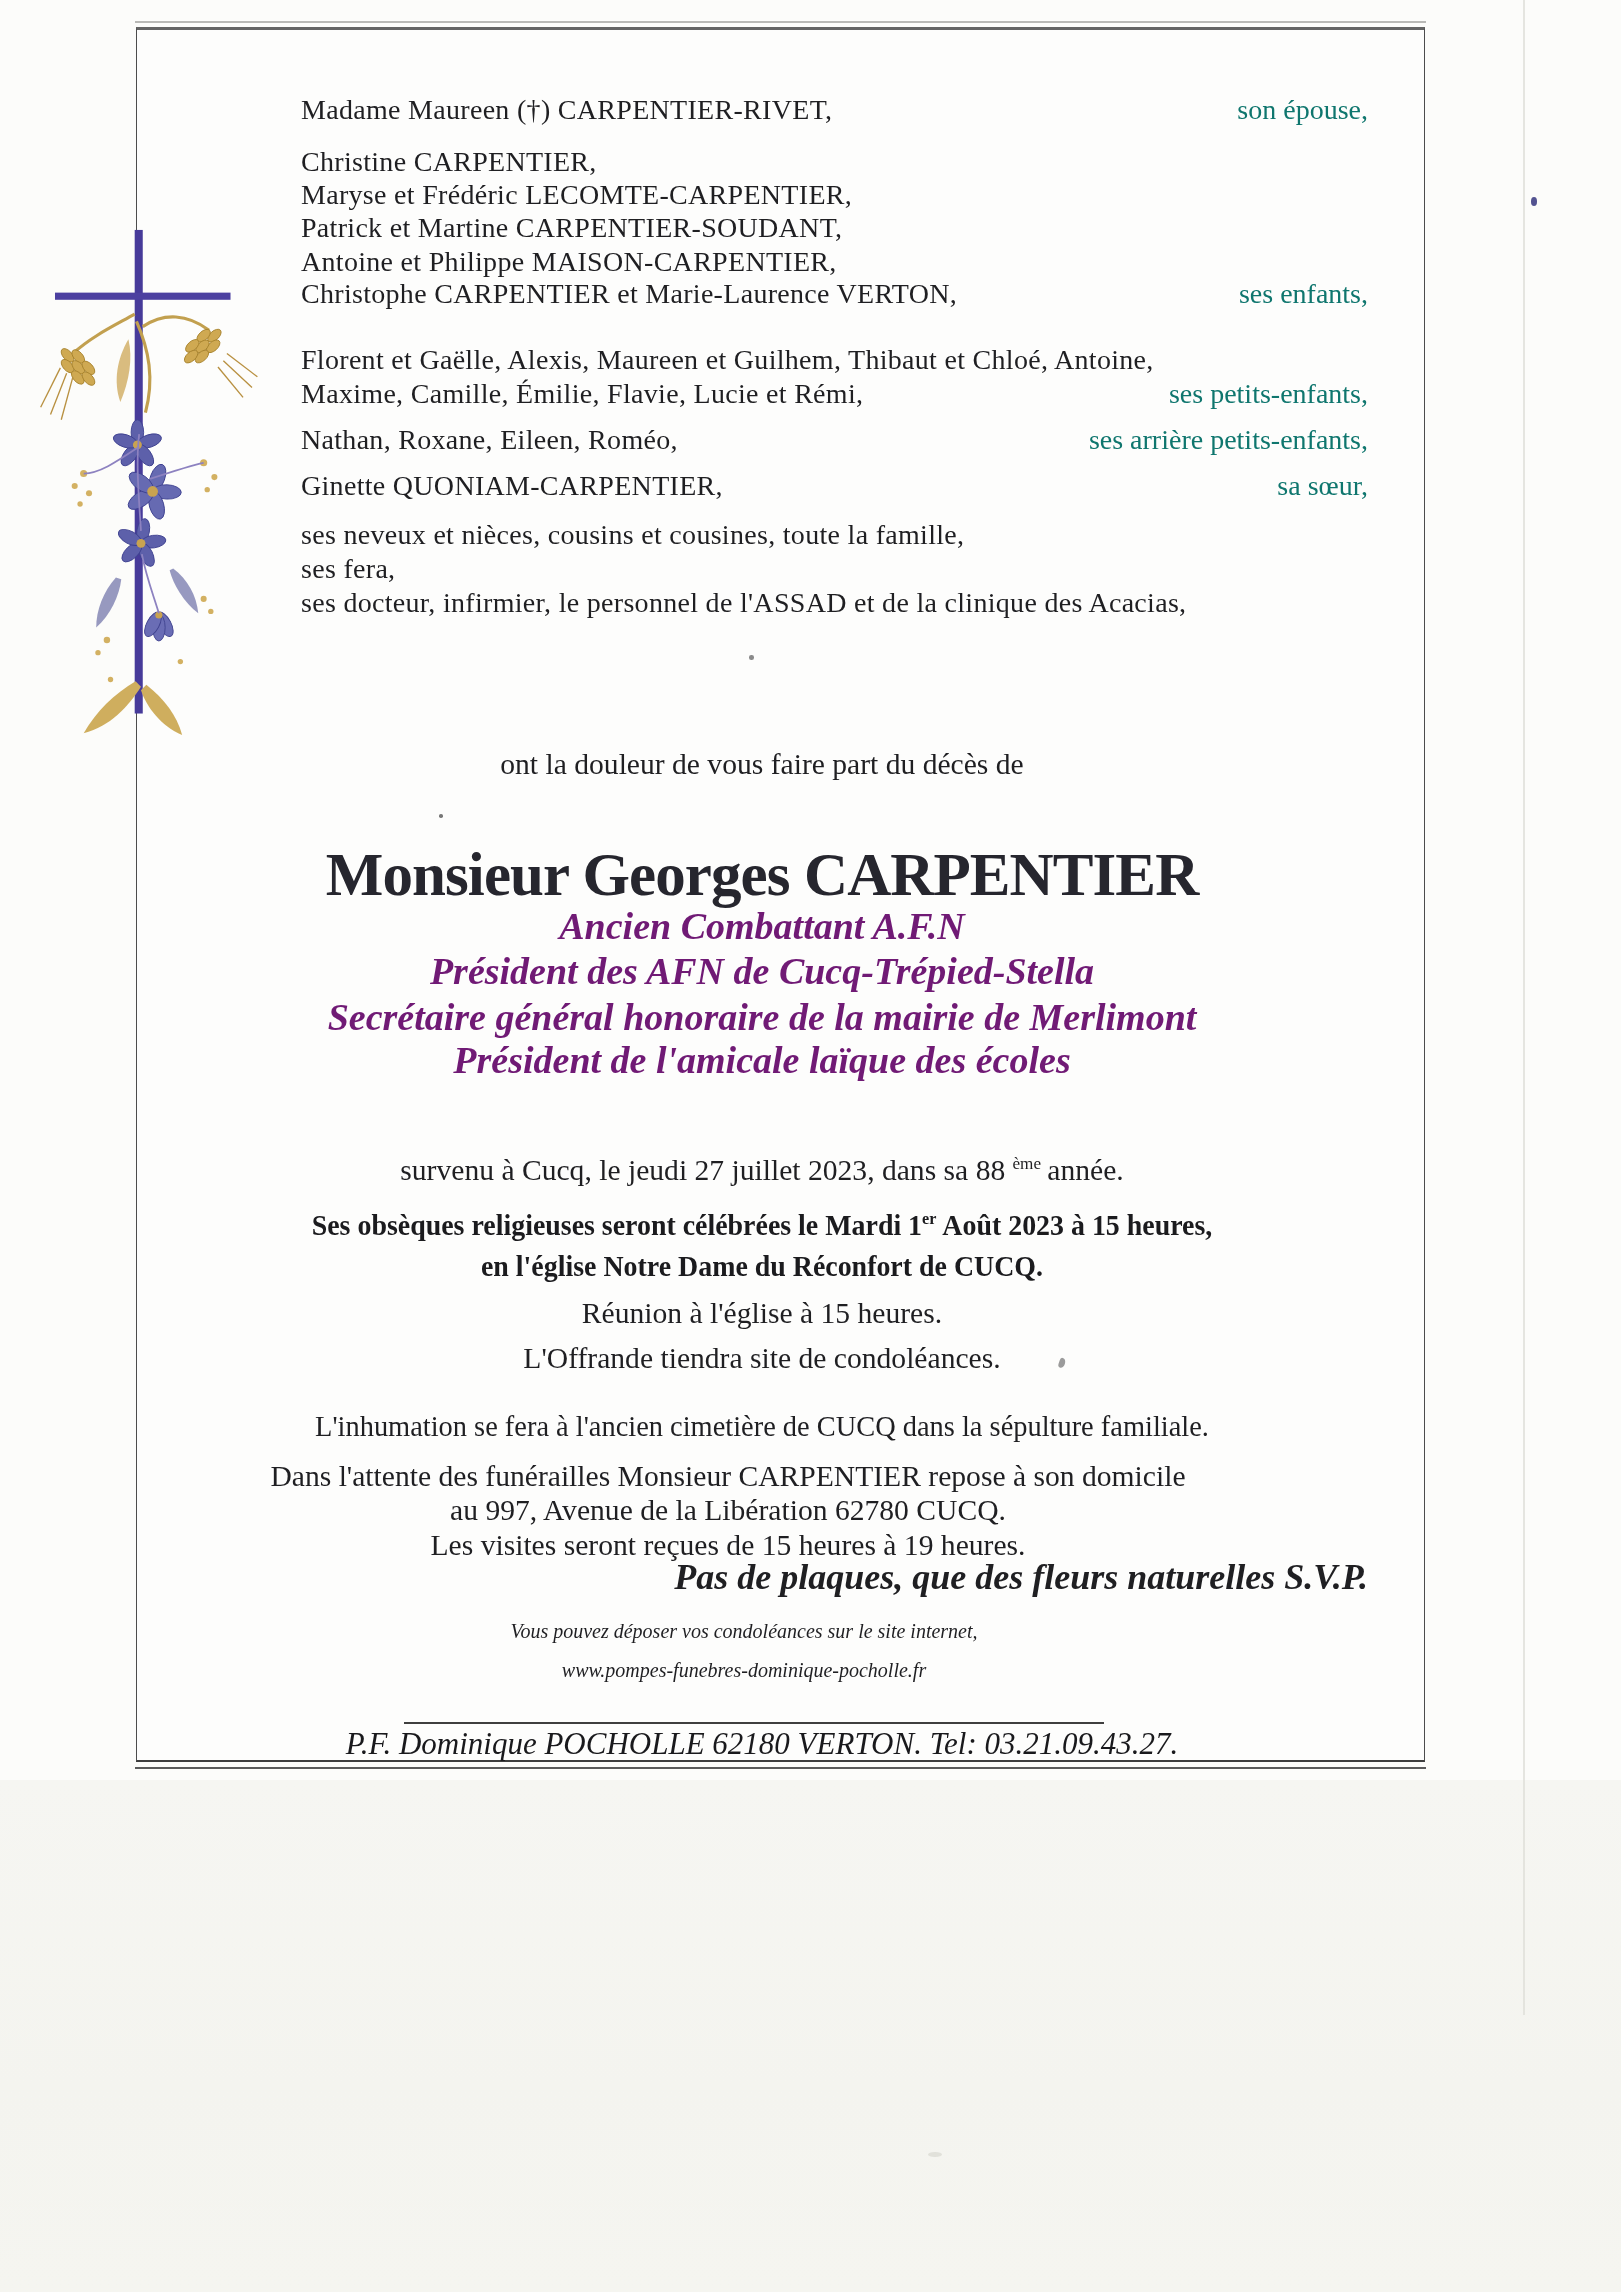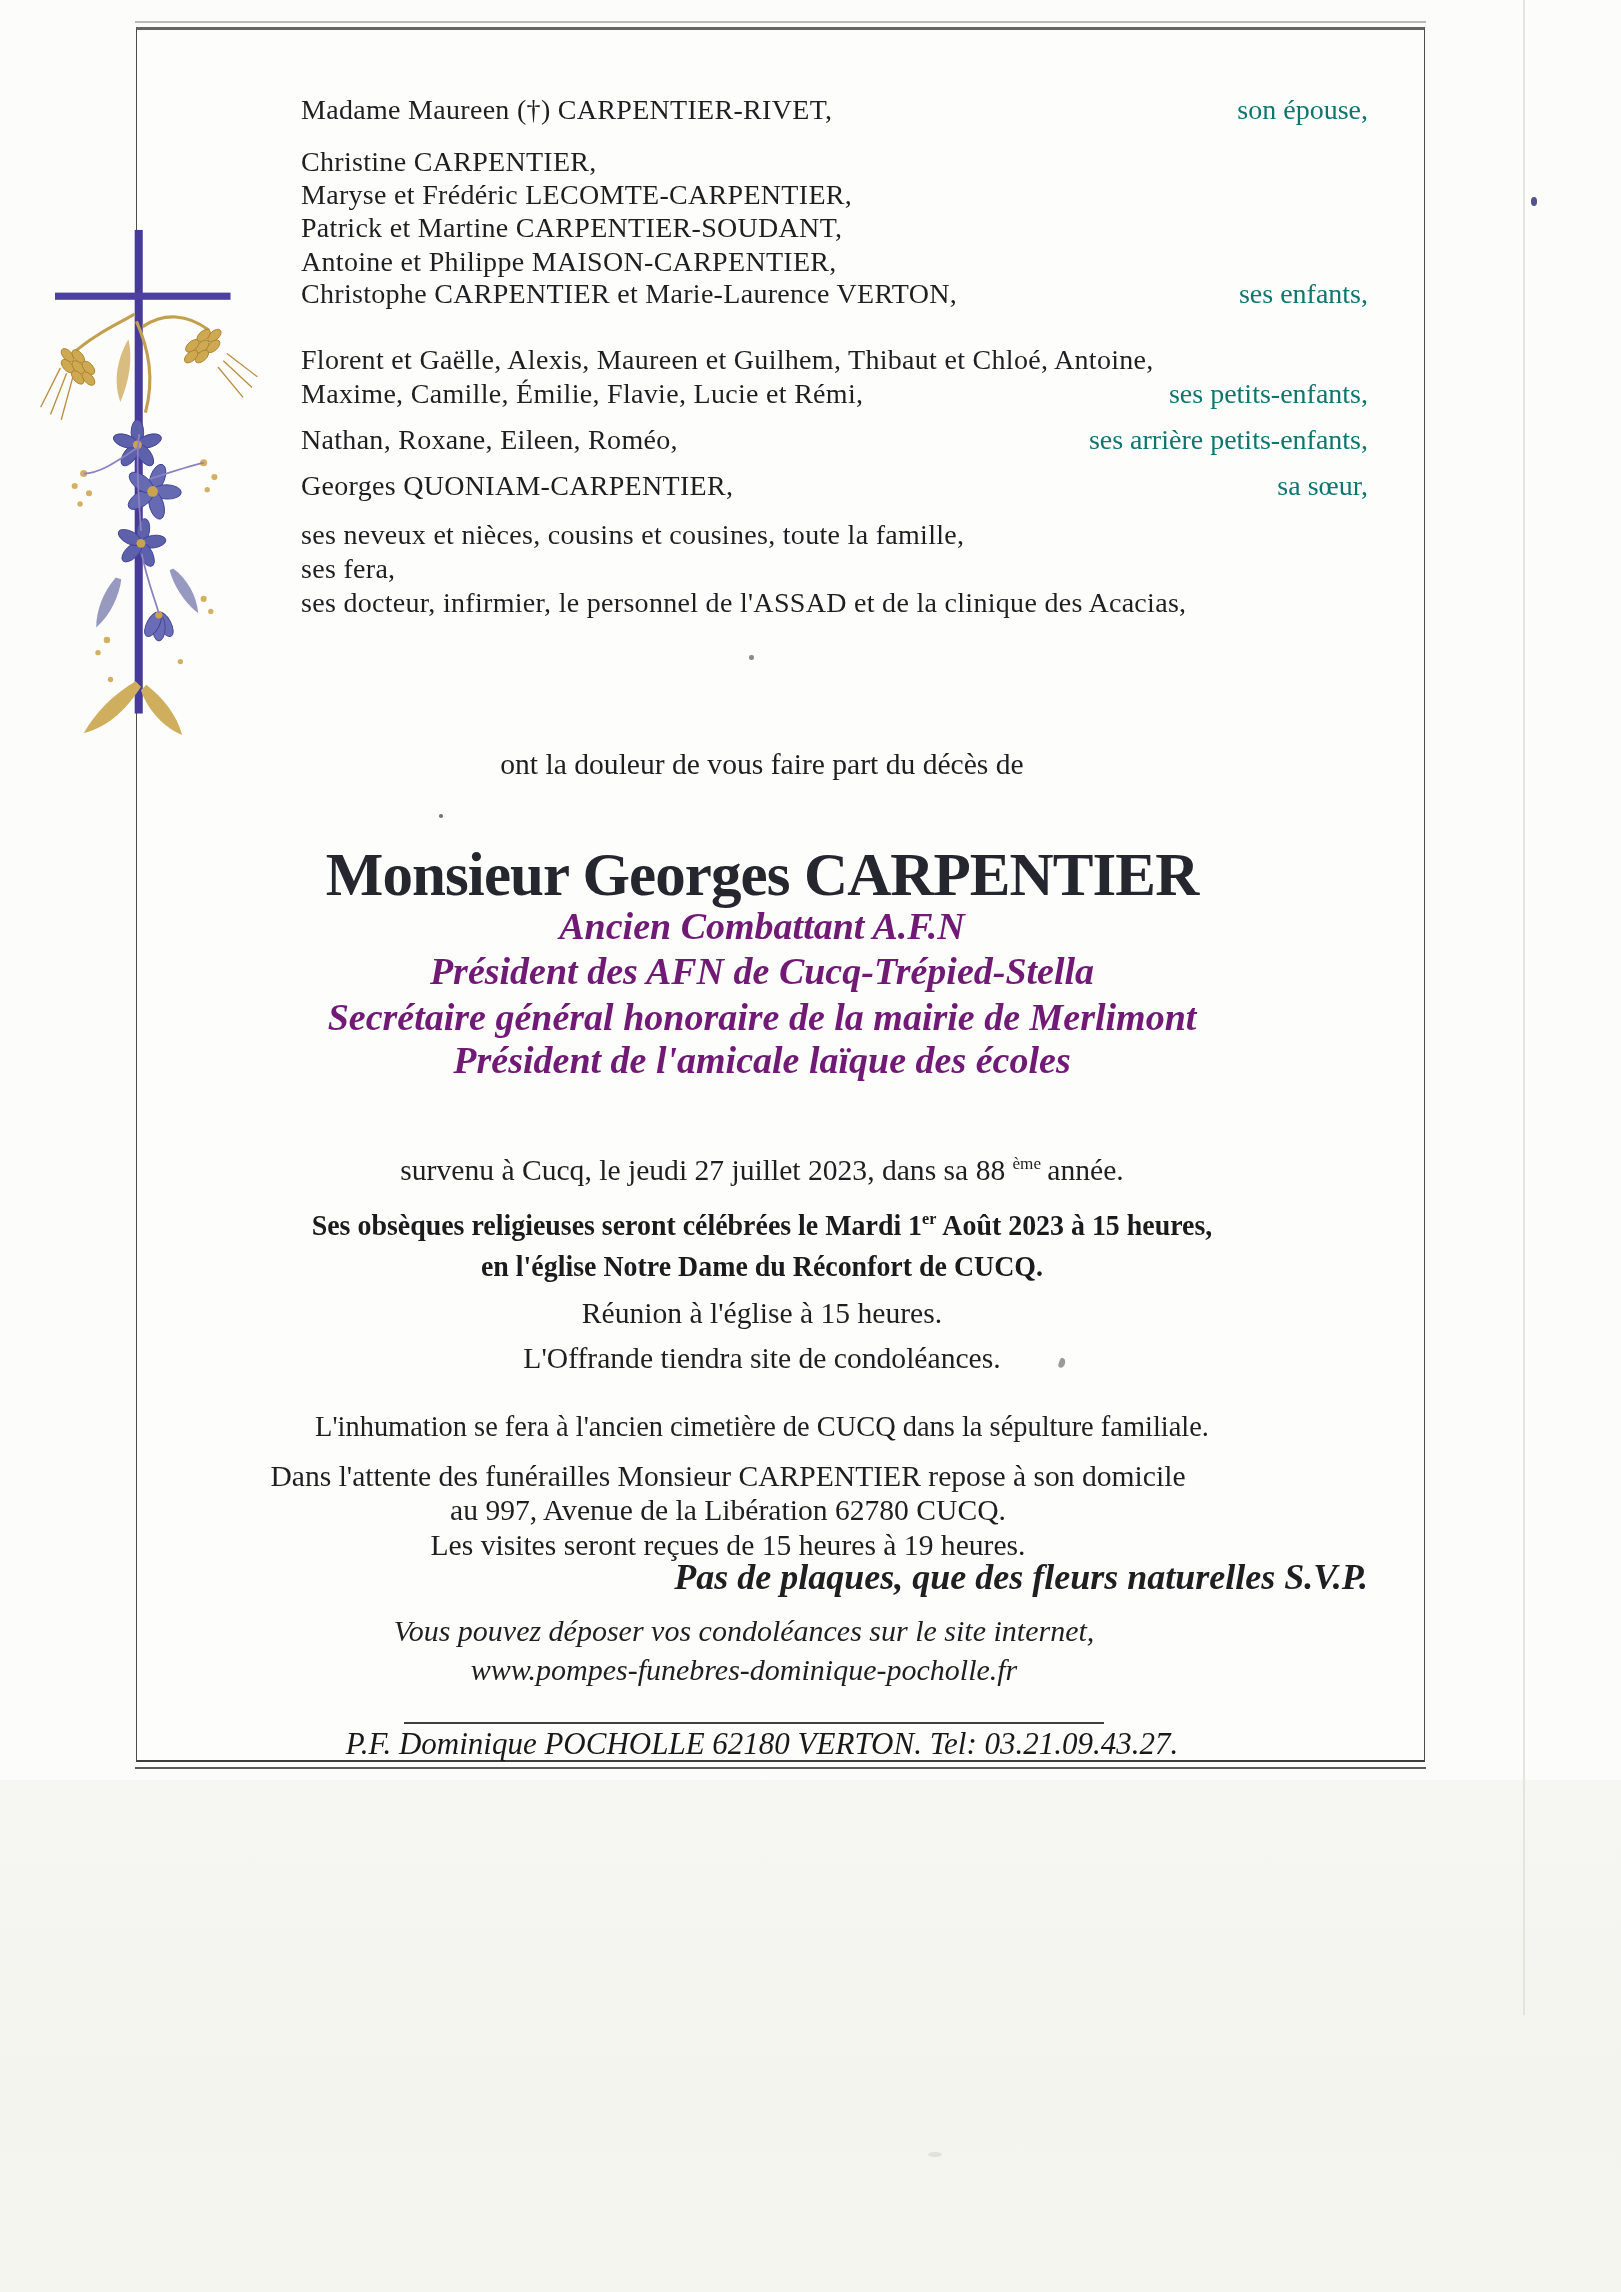--- a/index.html
+++ b/index.html
@@ -23,21 +23,21 @@
   .cline{position:absolute;left:0;width:1250px;text-align:center;white-space:nowrap;
          font-size:29.6px;line-height:36px;}
   .intro{font-size:29.6px;}
   .title{font-weight:bold;font-size:61px;line-height:72px;letter-spacing:-0.9px;color:#26262e;}
   .sub{font-weight:bold;font-style:italic;font-size:38px;line-height:45px;color:#701a75;}
   .boldline{font-weight:bold;font-size:30px;transform:scaleX(.93);transform-origin:50% 50%;color:#1b1b1e;}
   .squeeze{transform:scaleX(.96);transform-origin:50% 50%;}
   .wake{width:1182px;}
   .flowersnote{position:absolute;right:56px;text-align:right;white-space:nowrap;
                font-weight:bold;font-style:italic;font-size:36px;line-height:36px;}
-  .condol{width:1214px;font-style:italic;font-size:30px;}
+  .condol{width:1214px;font-style:italic;font-size:20px;}
   .rule{position:absolute;left:267px;top:1692px;width:700px;height:1.8px;background:#3f3f3f;}
   .footer{position:absolute;left:0;top:1695px;width:1250px;text-align:center;white-space:nowrap;
           font-style:italic;font-size:31px;line-height:38px;color:#19191c;}
   sup.sp{font-size:.58em;vertical-align:super;line-height:0;}
   .gap-sup{margin-left:7.2px;}
   .gap-post{margin-left:6.3px;}
   .deco{position:absolute;left:-109px;top:148px;width:251px;height:600px;}
   .speck{position:absolute;border-radius:50%;}
   .sp1{left:1531px;top:197px;width:6.3px;height:9px;background:#35357e;opacity:.85;}
   .sp2{left:749px;top:655px;width:4.5px;height:4.5px;background:#8a8a8a;}
@@ -187,21 +187,21 @@
       </div>
     <div class="row" style="top:347px">
         <span class="left">Maxime, Camille, Émilie, Flavie, Lucie et Rémi,</span>
         <span class="right">ses petits-enfants,</span>
       </div>
     <div class="row" style="top:393px">
         <span class="left">Nathan, Roxane, Eileen, Roméo,</span>
         <span class="right">ses arrière petits-enfants,</span>
       </div>
     <div class="row" style="top:439px">
-        <span class="left">Georges QUONIAM-CARPENTIER,</span>
+        <span class="left">Ginette QUONIAM-CARPENTIER,</span>
         <span class="right">sa sœur,</span>
       </div>
     <div class="row" style="top:488px">
         <span class="left">ses neveux et nièces, cousins et cousines, toute la famille,</span>
       </div>
     <div class="row" style="top:522px">
         <span class="left">ses fera,</span>
       </div>
     <div class="row" style="top:556px">
         <span class="left">ses docteur, infirmier, le personnel de l'ASSAD et de la clinique des Acacias,</span>

